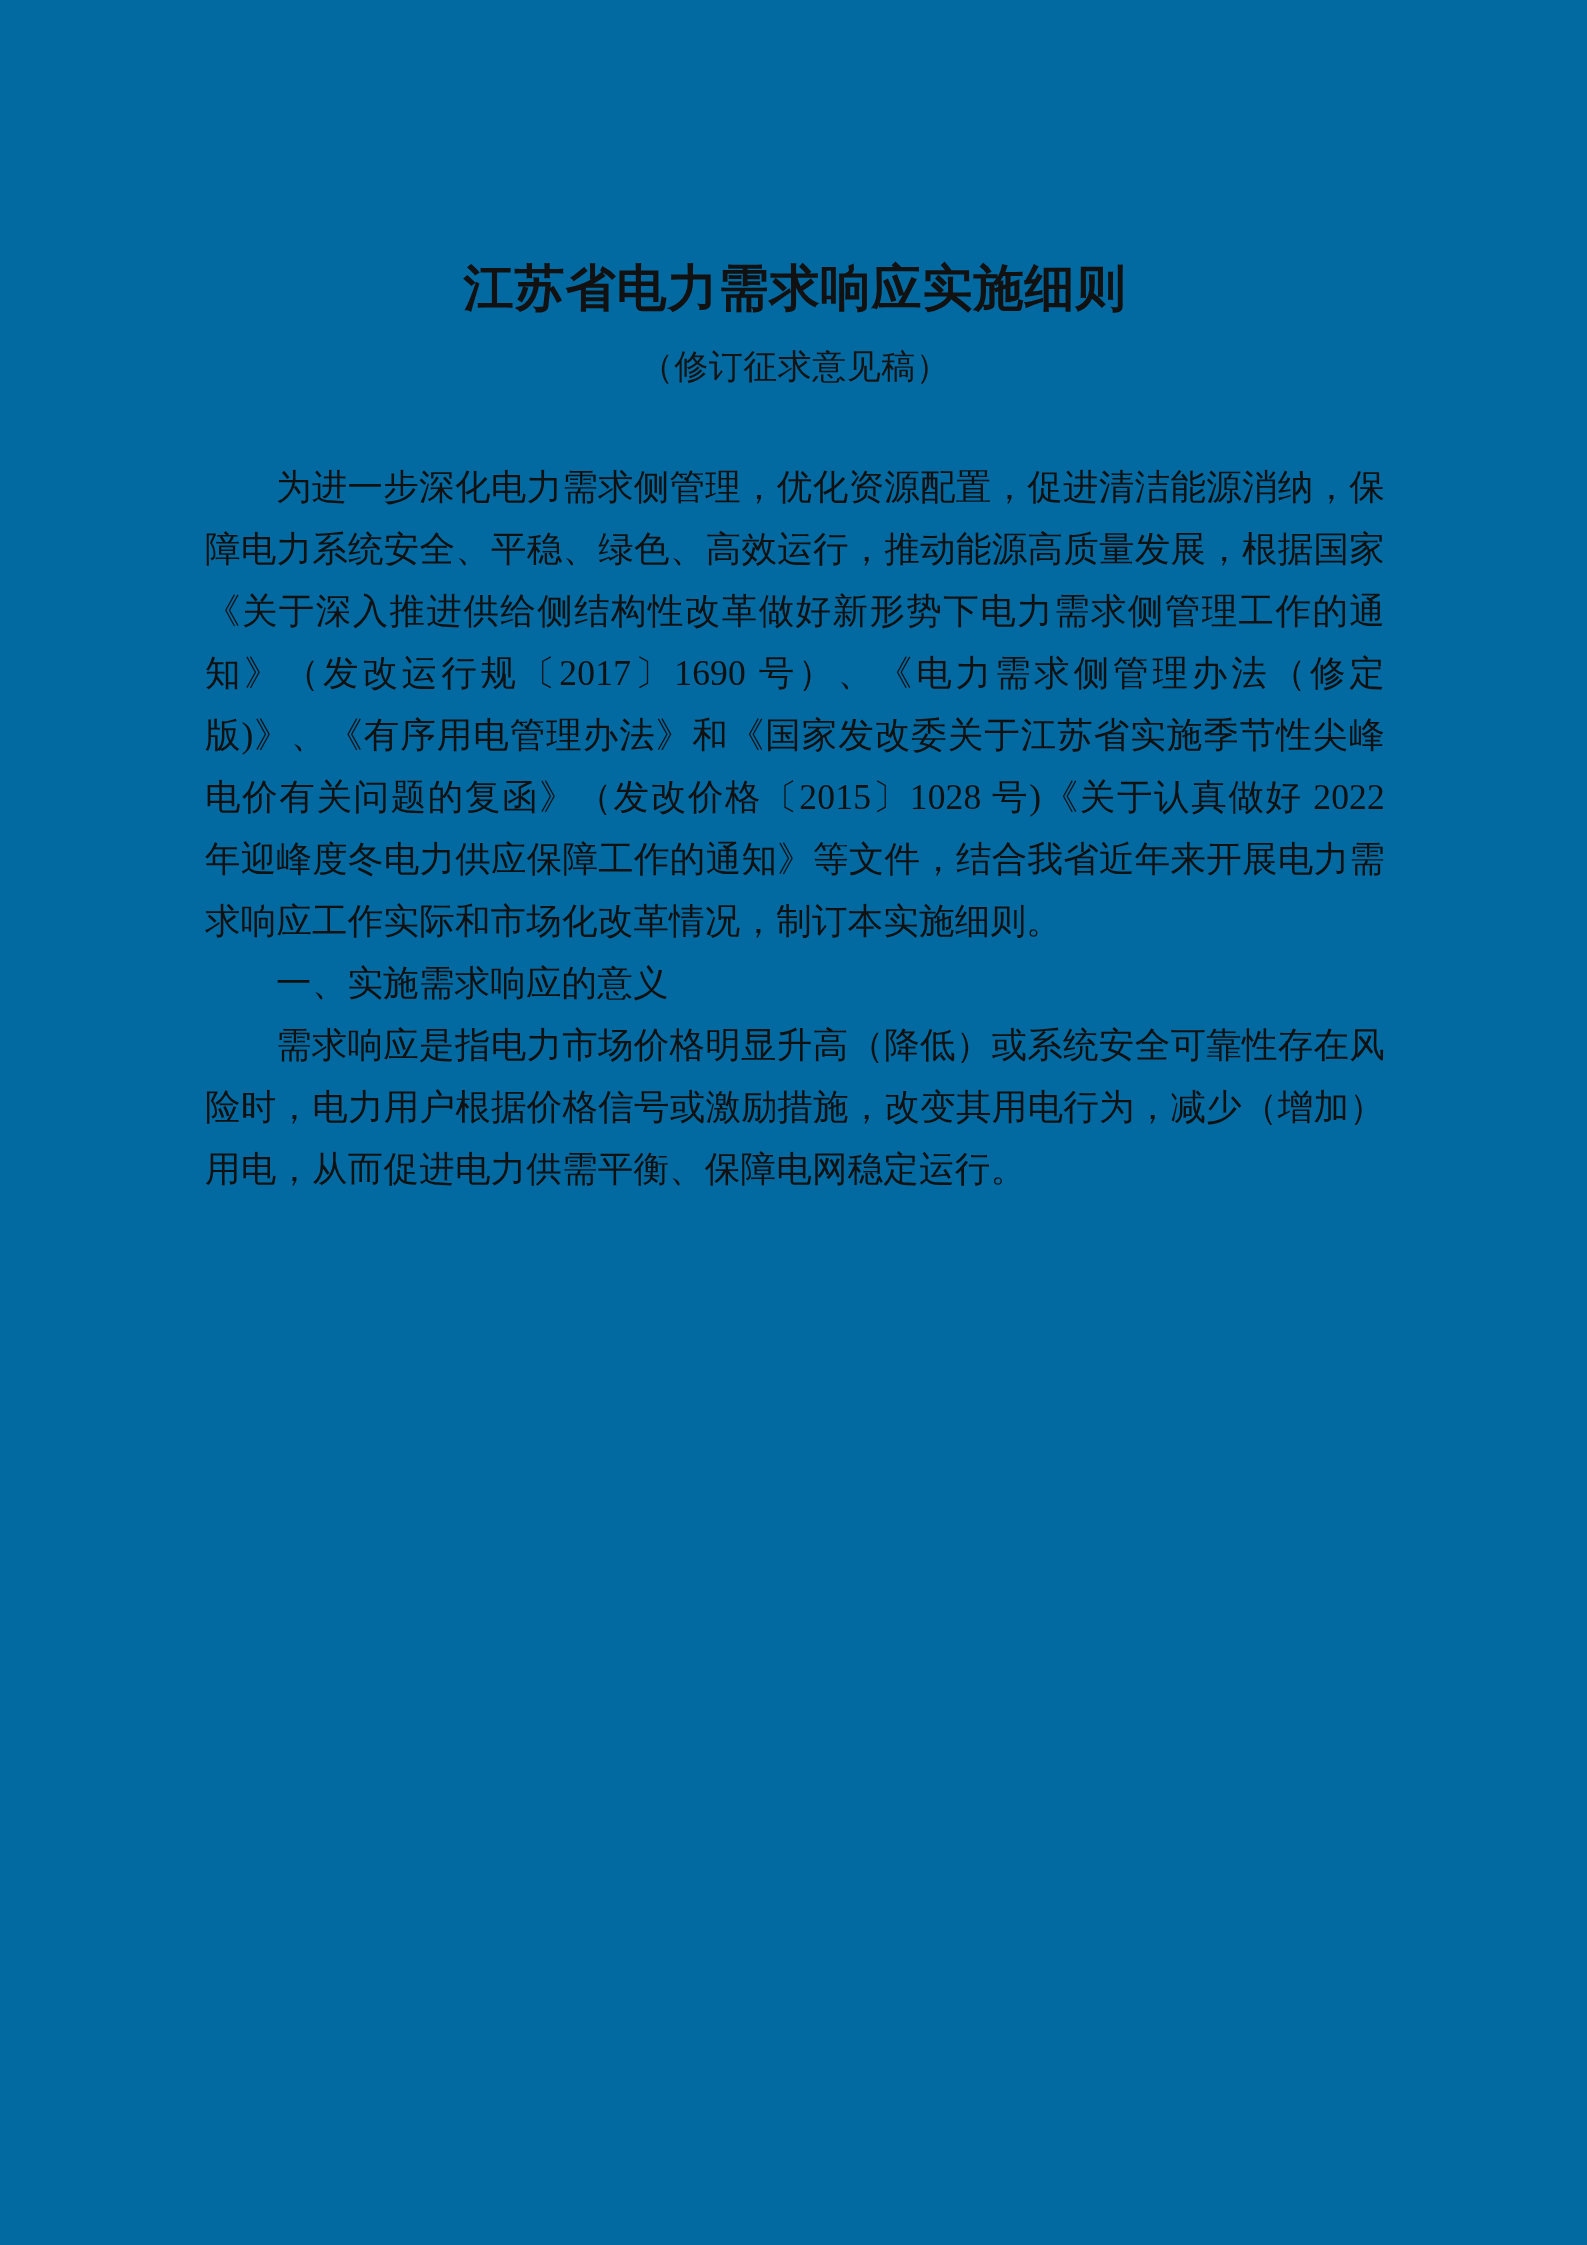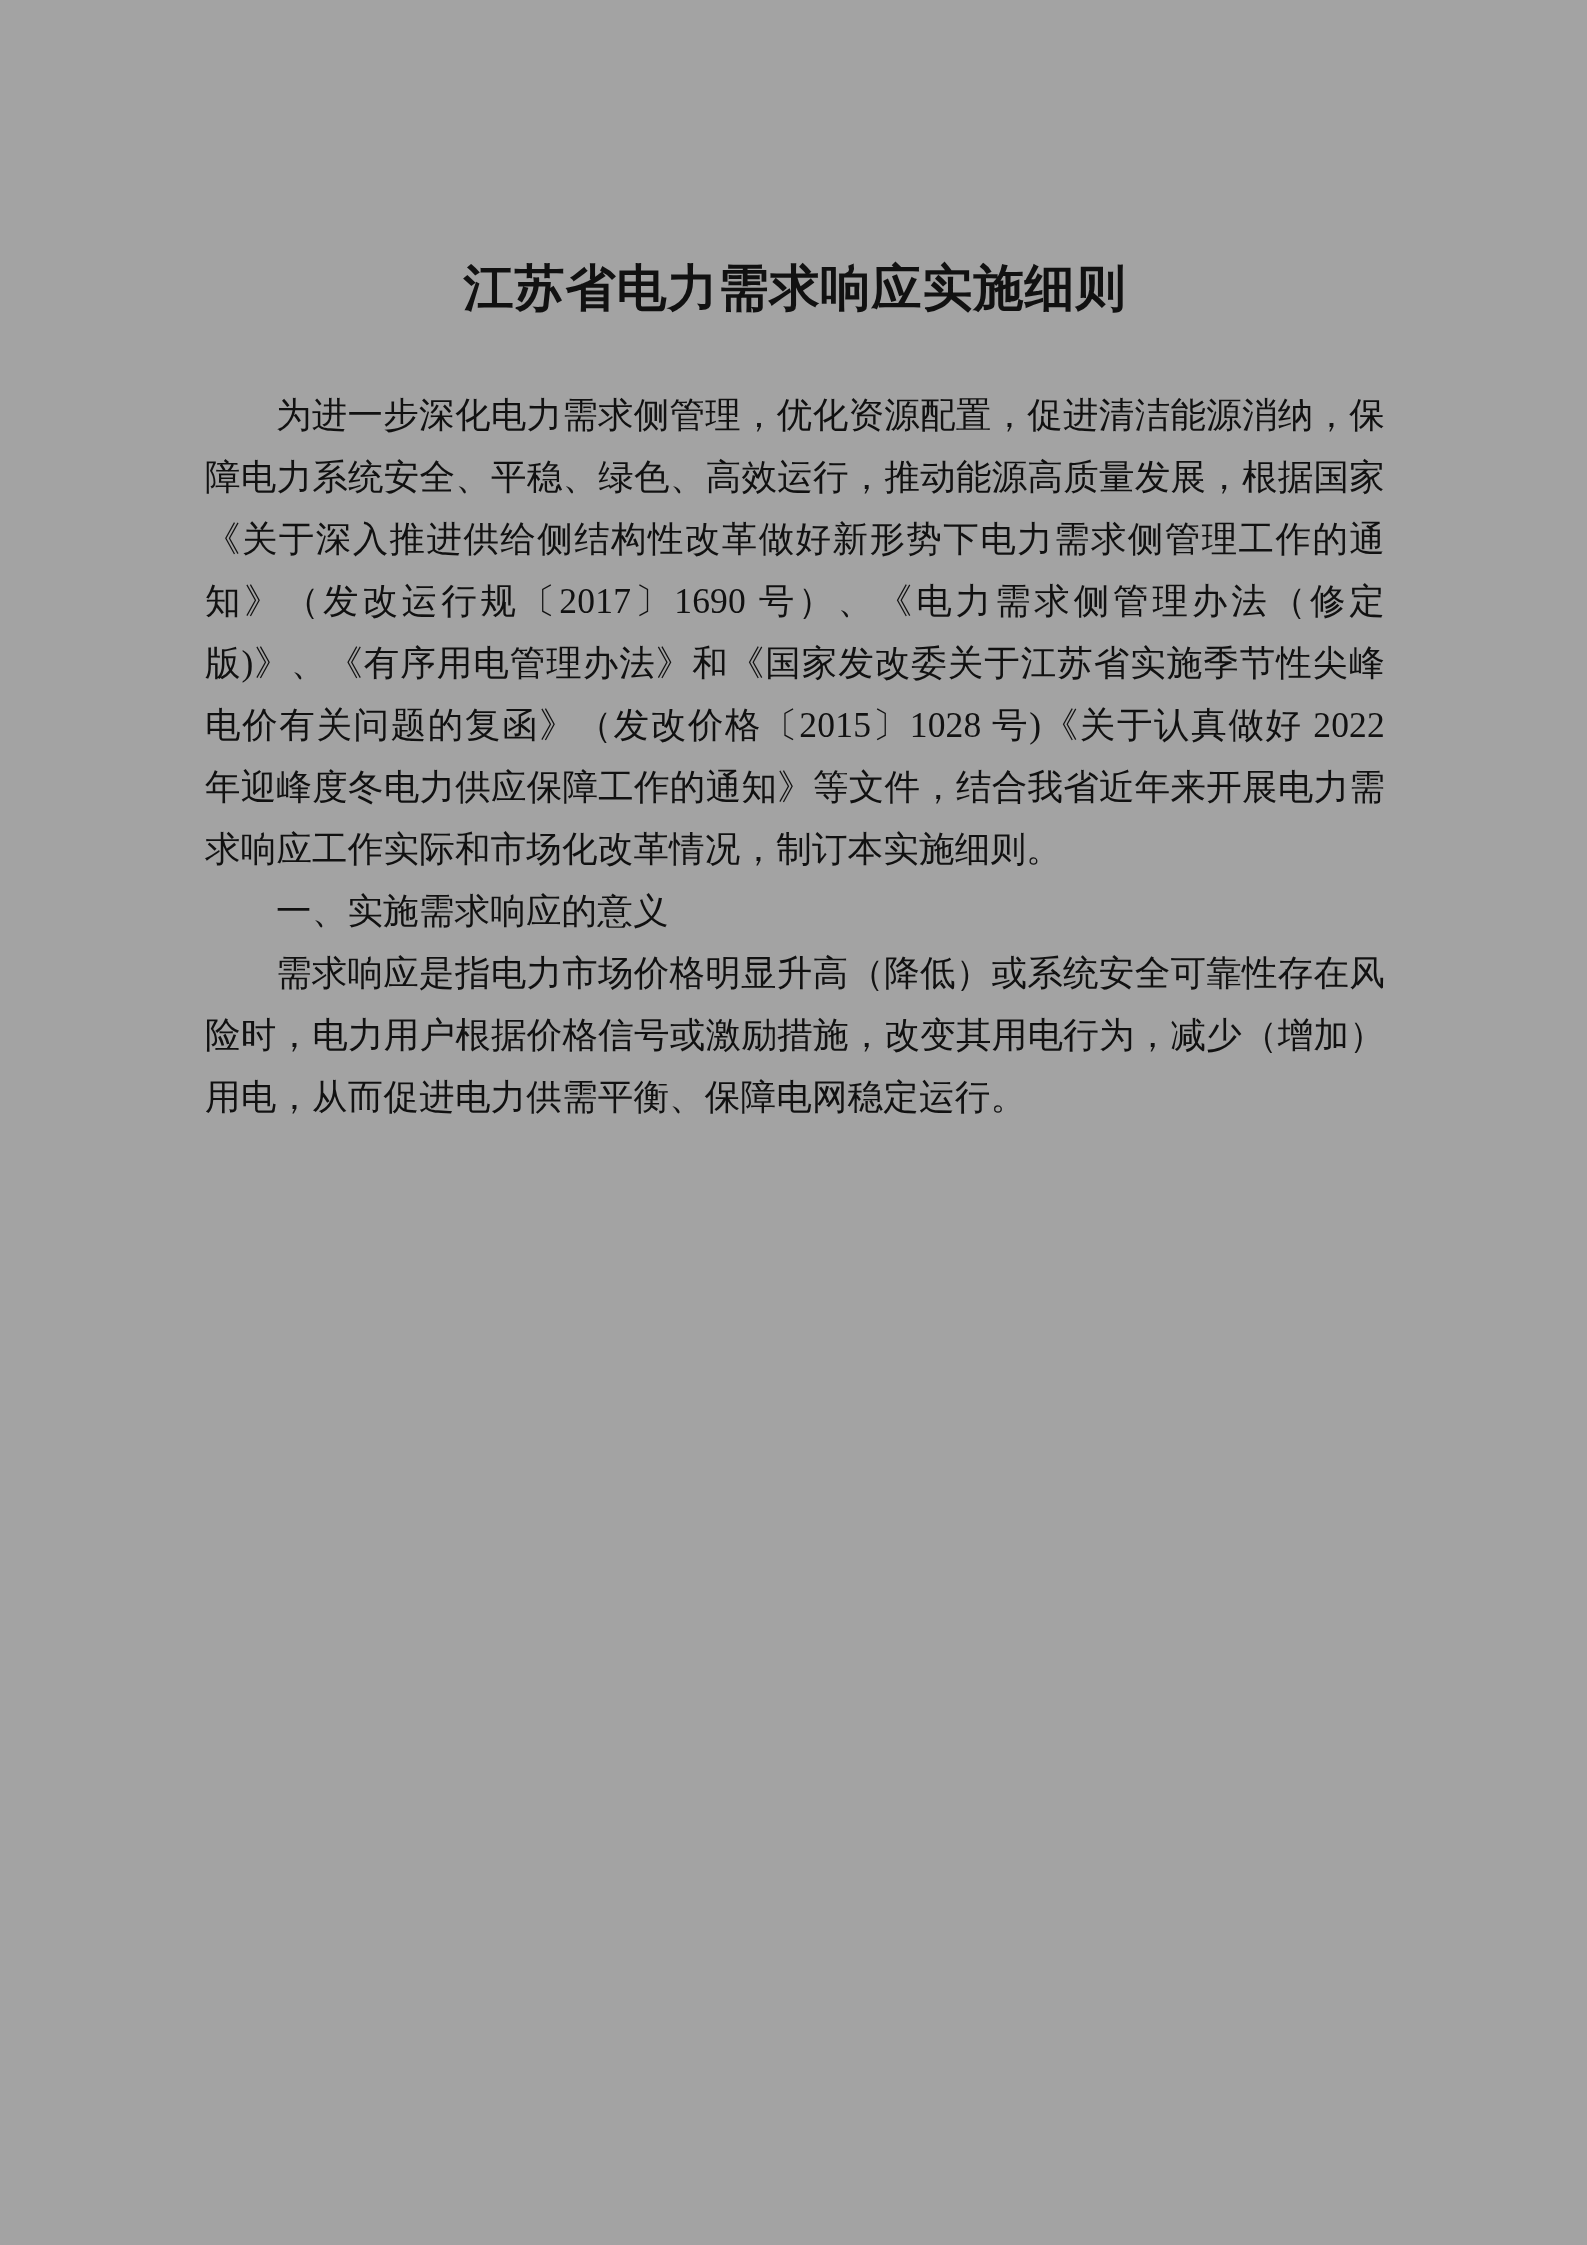--- a/index.html
+++ b/index.html
@@ -15,21 +15,21 @@
     color: #0d0d0d;
     -webkit-font-smoothing: antialiased;
   }
   .page {
     position: relative;
     width: 1587px;
     height: 2245px;
     box-sizing: border-box;
     padding: 0;
     overflow: hidden;
-    background: #a3a3a3;
+    background: #0369a1;
   }
   .doc-body {
     position: absolute;
     left: 205px;
     top: 0;
     width: 1180px;
   }
   .doc-title {
     margin: 0;
     padding-top: 258px;
@@ -71,20 +71,21 @@
   }
 </style>
 </head>
 <body>
 
 <div class="page">
   <div class="doc-body">
 
     <h1 class="doc-title">江苏省电力需求响应实施细则</h1>
 
+    <div class="doc-subtitle">（修订征求意见稿）</div>
 
     <div class="content">
 
       <p class="para">为进一步深化电力需求侧管理，优化资源配置，促进清洁能源消纳，保障电力系统安全、平稳、绿色、高效运行，推动能源高质量发展，根据国家《关于深入推进供给侧结构性改革做好新形势下电力需求侧管理工作的通知》（发改运行规〔2017〕1690 号）、《电力需求侧管理办法（修定版)》、《有序用电管理办法》和《国家发改委关于江苏省实施季节性尖峰电价有关问题的复函》（发改价格〔2015〕1028 号)《关于认真做好 2022 年迎峰度冬电力供应保障工作的通知》等文件，结合我省近年来开展电力需求响应工作实际和市场化改革情况，制订本实施细则。</p>
 
       <p class="para heading">一、实施需求响应的意义</p>
 
       <p class="para">需求响应是指电力市场价格明显升高（降低）或系统安全可靠性存在风险时，电力用户根据价格信号或激励措施，改变其用电行为，减少（增加）用电，从而促进电力供需平衡、保障电网稳定运行。</p>
 
 

